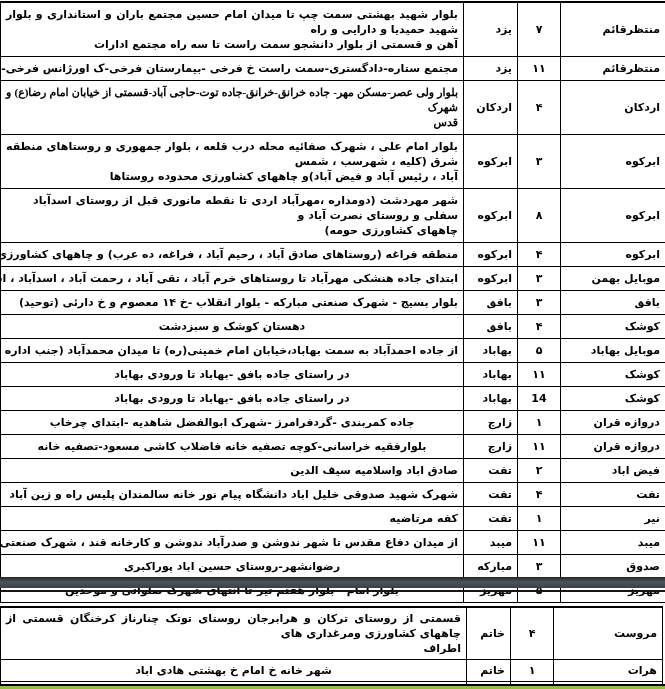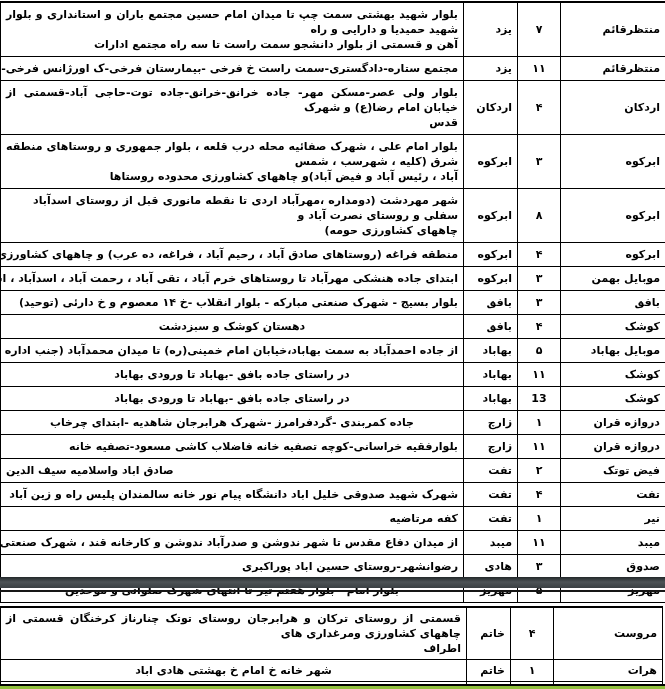--- a/index.html
+++ b/index.html
@@ -72,21 +72,21 @@
     <td class="c-name">منتظرقائم</td>
     <td class="c-num">۱۱</td>
     <td class="c-city">یزد</td>
     <td class="c-desc nowrap" style="text-align: center;">مجتمع ستاره-دادگستری-سمت راست خ فرخی -بیمارستان فرخی-ک اورژانس فرخی-مجاهدین</td>
   </tr>
 
   <tr>
     <td class="c-name">اردکان</td>
     <td class="c-num">۴</td>
     <td class="c-city">اردکان</td>
-    <td class="c-desc wrap" style="text-align: justify;">بلوار ولی عصر-مسکن مهر- جاده خرانق-خرانق-جاده توت-حاجی آباد-قسمتی از خیابان امام رضا(ع) و شهرک
+    <td class="c-desc wrap" style="text-align: justify; font-family: Liberation Serif, serif;">بلوار ولی عصر-مسکن مهر- جاده خرانق-خرانق-جاده توت-حاجی آباد-قسمتی از خیابان امام رضا(ع) و شهرک
 قدس</td>
   </tr>
 
   <tr>
     <td class="c-name">ابرکوه</td>
     <td class="c-num">۳</td>
     <td class="c-city">ابرکوه</td>
     <td class="c-desc wrap" style="text-align: justify;">بلوار امام علی ، شهرک صفائیه محله درب قلعه ، بلوار جمهوری و روستاهای منطقه شرق (کلیه ، شهرسب ، شمس
 آباد ، رئیس آباد و فیض آباد)و چاههای کشاورزی محدوده روستاها</td>
   </tr>
@@ -136,44 +136,44 @@
 
   <tr>
     <td class="c-name">کوشک</td>
     <td class="c-num">۱۱</td>
     <td class="c-city">بهاباد</td>
     <td class="c-desc nowrap" style="text-align: center;">در راستای جاده بافق -بهاباد تا ورودی بهاباد</td>
   </tr>
 
   <tr>
     <td class="c-name">کوشک</td>
-    <td class="c-num">13</td>
+    <td class="c-num">14</td>
     <td class="c-city">بهاباد</td>
     <td class="c-desc nowrap" style="text-align: center;">در راستای جاده بافق -بهاباد تا ورودی بهاباد</td>
   </tr>
 
   <tr>
     <td class="c-name">دروازه قران</td>
     <td class="c-num">۱</td>
     <td class="c-city">زارچ</td>
-    <td class="c-desc nowrap" style="text-align: center;">جاده کمربندی -گردفرامرز -شهرک هرابرجان شاهدیه -ابتدای چرخاب</td>
+    <td class="c-desc nowrap" style="text-align: center;">جاده کمربندی -گردفرامرز -شهرک ابوالفضل شاهدیه -ابتدای چرخاب</td>
   </tr>
 
   <tr>
     <td class="c-name">دروازه قران</td>
     <td class="c-num">۱۱</td>
     <td class="c-city">زارچ</td>
-    <td class="c-desc nowrap" style="">بلوارفقیه خراسانی-کوچه تصفیه خانه فاضلاب کاشی مسعود-تصفیه خانه</td>
-  </tr>
-
-  <tr>
-    <td class="c-name">فیض توتک</td>
+    <td class="c-desc nowrap" style="text-align: center;">بلوارفقیه خراسانی-کوچه تصفیه خانه فاضلاب کاشی مسعود-تصفیه خانه</td>
+  </tr>
+
+  <tr>
+    <td class="c-name">فیض اباد</td>
     <td class="c-num">۲</td>
     <td class="c-city">تفت</td>
-    <td class="c-desc nowrap" style="text-align: left;">صادق اباد واسلامیه سیف الدین</td>
+    <td class="c-desc nowrap" style="text-align: right;">صادق اباد واسلامیه سیف الدین</td>
   </tr>
 
   <tr>
     <td class="c-name">تفت</td>
     <td class="c-num">۴</td>
     <td class="c-city">تفت</td>
     <td class="c-desc nowrap" style="text-align: right; padding-left: 36px;">شهرک شهید صدوقی خلیل اباد دانشگاه پیام نور خانه سالمندان پلیس راه و زین آباد</td>
   </tr>
 
   <tr>
@@ -186,22 +186,22 @@
   <tr>
     <td class="c-name">میبد</td>
     <td class="c-num">۱۱</td>
     <td class="c-city">میبد</td>
     <td class="c-desc nowrap" style="text-align: center;">از میدان دفاع مقدس تا شهر ندوشن و صدرآباد ندوشن و کارخانه قند ، شهرک صنعتی شمس آباد و جاده پادگان</td>
   </tr>
 
   <tr>
     <td class="c-name">صدوق</td>
     <td class="c-num">۳</td>
-    <td class="c-city">هادی</td>
-    <td class="c-desc nowrap" style="text-align: right;">رضوانشهر-روستای حسین اباد پوراکبری</td>
+    <td class="c-city">مبارکه</td>
+    <td class="c-desc nowrap" style="text-align: center;">رضوانشهر-روستای حسین اباد پوراکبری</td>
   </tr>
 
   <tr>
     <td class="c-name">مهریز</td>
     <td class="c-num">۵</td>
     <td class="c-city">مهریز</td>
     <td class="c-desc nowrap" style="text-align: center;">بلوار امام - بلوار هفتم تیر-تا انتهای شهرک صلواتی و موحدین</td>
   </tr>
 </tbody>
 </table>

